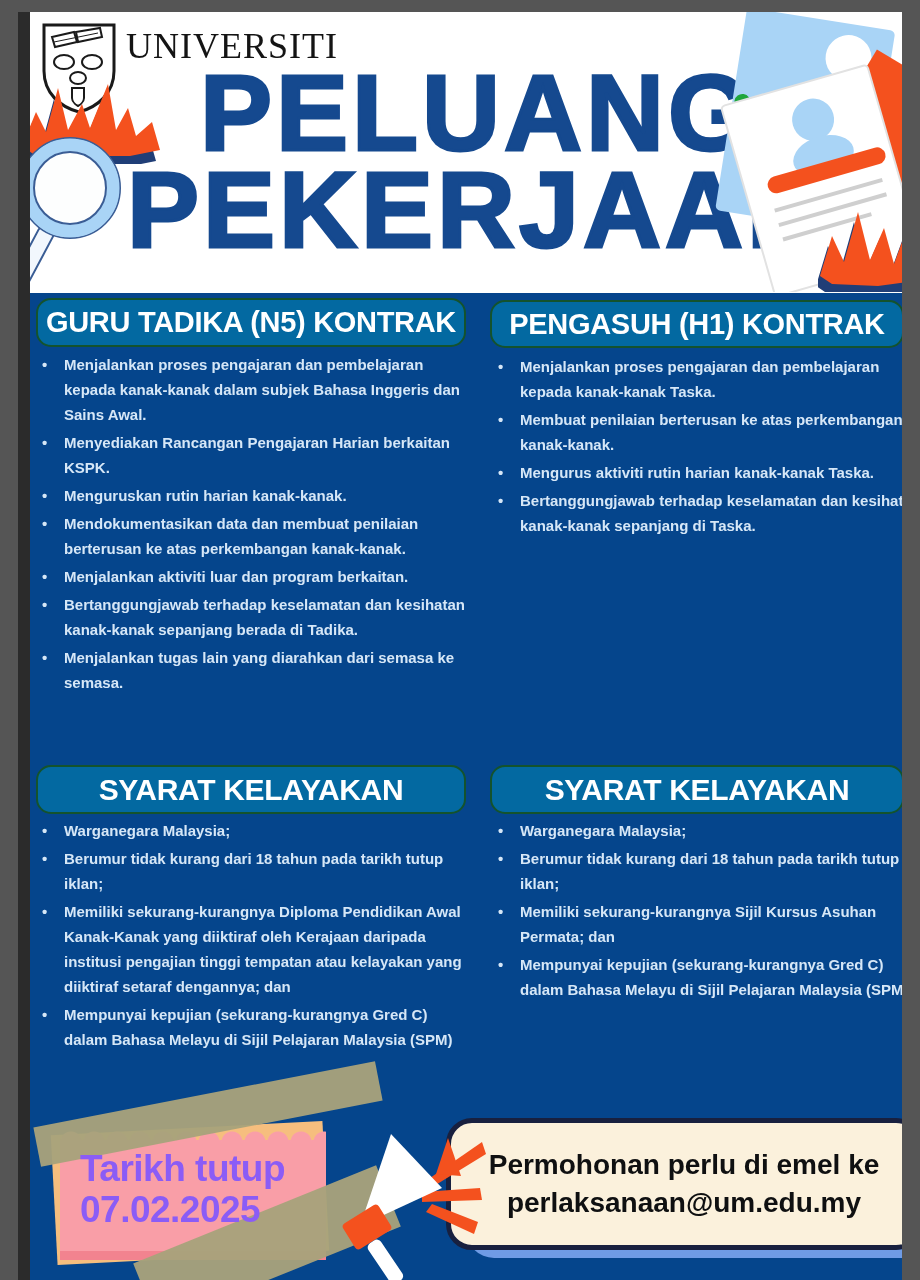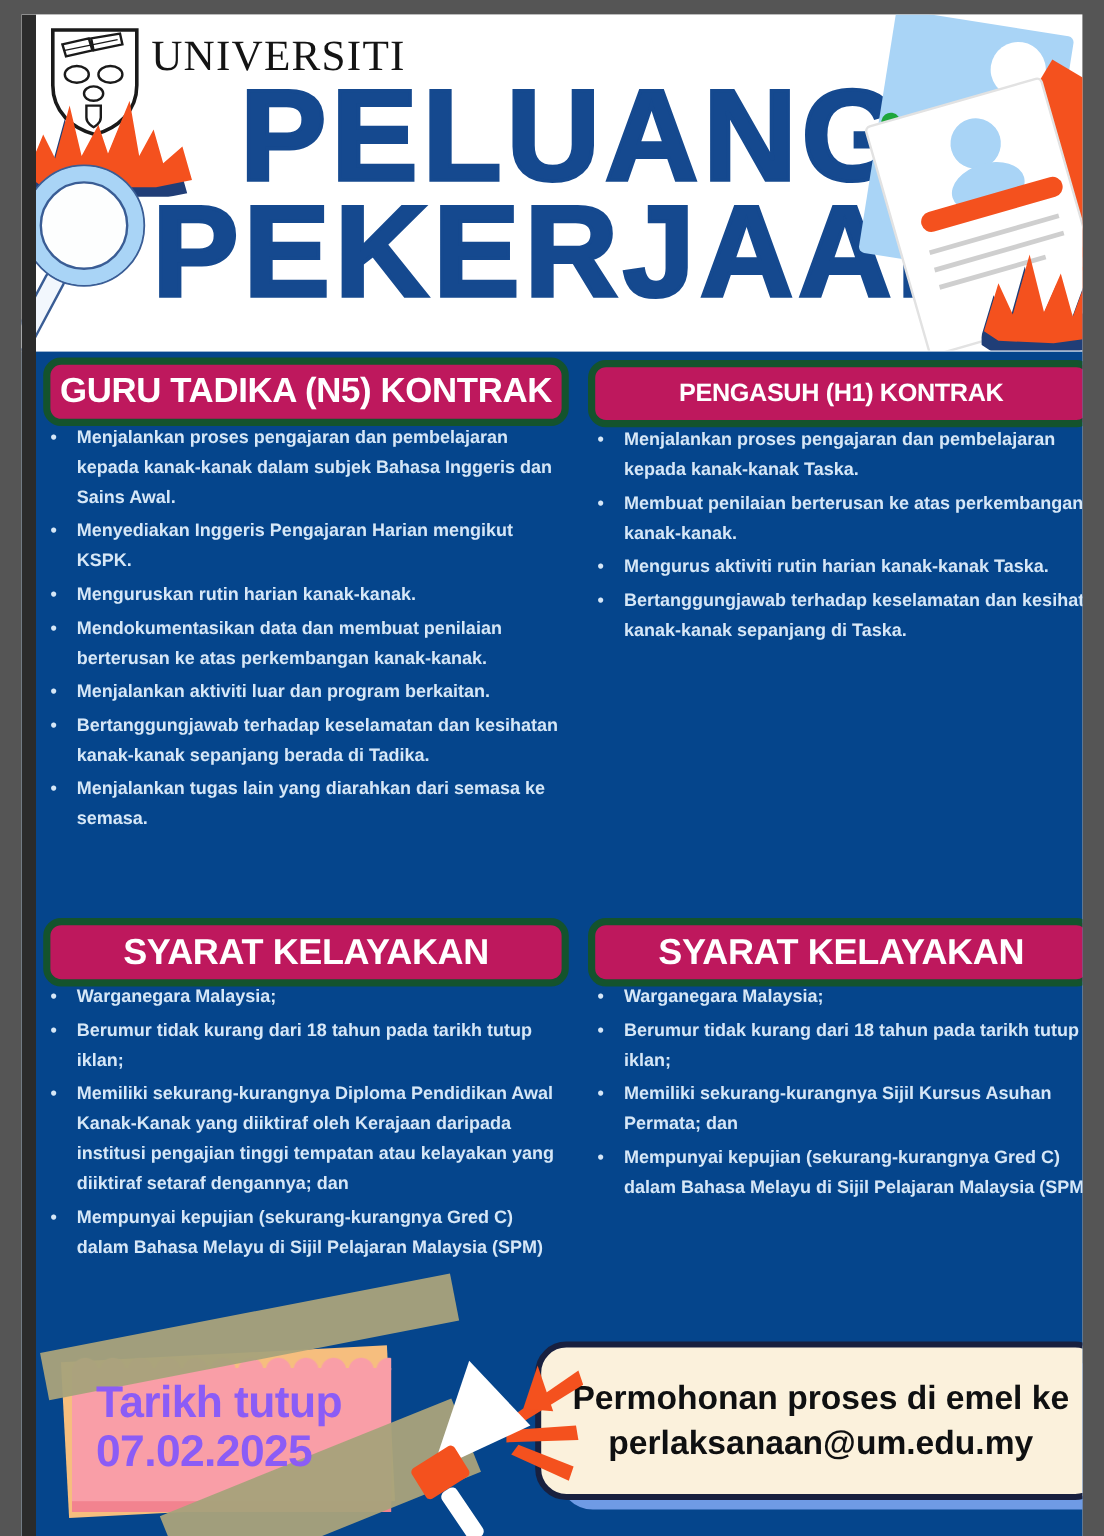--- a/index.html
+++ b/index.html
@@ -20,26 +20,26 @@
   .logo-wrap{position:absolute;left:22px;top:10px;display:flex;gap:8px;z-index:5;}
   .logo-name{font-family:"Liberation Serif", serif;color:#141414;font-size:36px;line-height:37px;letter-spacing:1px;padding-top:6px;}
   .big-title{
     position:absolute;left:40px;top:52px;width:840px;text-align:center;z-index:4;
     color:#15498F;font-weight:bold;font-size:108px;line-height:97px;letter-spacing:4px;
     -webkit-text-stroke:3px #15498F;
   }
 
   
   .pill{
-    position:absolute;background:#be185d;border:6px solid #14532d;border-radius:15px;
+    position:absolute;background:#0369a1;border:2px solid #14532d;border-radius:15px;
     color:#fff;font-weight:bold;text-align:left;z-index:3;
     display:flex;align-items:center;justify-content:center;letter-spacing:-0.3px;
   }
   .pill-l1{left:18px;top:286px;width:426px;height:45px;font-size:29px;}
-  .pill-r1{left:472px;top:288px;width:410px;height:44px;font-size:21px;}
+  .pill-r1{left:472px;top:288px;width:410px;height:44px;font-size:29px;}
   .pill-l2{left:18px;top:753px;width:426px;height:45px;font-size:30px;}
   .pill-r2{left:472px;top:753px;width:410px;height:45px;font-size:30px;}
 
   
   ul.blist{position:absolute;margin:0;padding:0;list-style:none;z-index:3;
     color:#D6E7F7;font-weight:bold;font-size:15px;line-height:25px;}
   ul.blist li{position:relative;padding-left:26px;margin-bottom:3px;}
   ul.blist li::before{content:"\2022";position:absolute;left:4px;top:0;}
   .list-l1{left:20px;top:340px;width:432px;}
   .list-r1{left:476px;top:342px;width:428px;}
@@ -157,21 +157,21 @@
       <polygon points="2,70 14,30 26,56 40,6 52,54 66,22 76,58 92,14 100,58 112,40 118,72 60,80 14,78" fill="#203e77" transform="translate(-4,6)"></polygon>
       <polygon points="2,66 14,26 26,52 40,2 52,50 66,18 76,54 92,10 100,54 112,36 118,68 60,76 14,74" fill="#F4511E"></polygon>
     </svg>
   </div>
 
   <div class="pill pill-l1">GURU TADIKA (N5) KONTRAK</div>
   <div class="pill pill-r1">PENGASUH (H1) KONTRAK</div>
 
   <ul class="blist list-l1">
       <li>Menjalankan proses pengajaran dan pembelajaran kepada kanak-kanak dalam subjek Bahasa Inggeris dan Sains Awal.</li>
-      <li>Menyediakan Inggeris Pengajaran Harian mengikut KSPK.</li>
+      <li>Menyediakan Rancangan Pengajaran Harian berkaitan KSPK.</li>
       <li>Menguruskan rutin harian kanak-kanak.</li>
       <li>Mendokumentasikan data dan membuat penilaian berterusan ke atas perkembangan kanak-kanak.</li>
       <li>Menjalankan aktiviti luar dan program berkaitan.</li>
       <li>Bertanggungjawab terhadap keselamatan dan kesihatan kanak-kanak sepanjang berada di Tadika.</li>
       <li>Menjalankan tugas lain yang diarahkan dari semasa ke semasa.</li>
     </ul>
   <ul class="blist list-r1">
       <li>Menjalankan proses pengajaran dan pembelajaran kepada kanak-kanak Taska.</li>
       <li>Membuat penilaian berterusan ke atas perkembangan kanak-kanak.</li>
       <li>Mengurus aktiviti rutin harian kanak-kanak Taska.</li>
@@ -215,20 +215,20 @@
   <div class="deco" style="left:398px;top:1128px;z-index:8;">
     <svg width="70" height="100" viewBox="0 0 70 100">
       <polygon points="66,2 70,14 18,46 14,38" fill="#F4511E"></polygon>
       <polygon points="64,48 66,60 6,62 6,52" fill="#F4511E"></polygon>
       <polygon points="62,82 58,94 10,72 16,64" fill="#F4511E"></polygon>
     </svg>
   </div>
 
   <div class="email-shadow"></div>
   <div class="email-box">
-    <div class="line">Permohonan proses di emel ke</div>
+    <div class="line">Permohonan perlu di emel ke</div>
     <div class="line">perlaksanaan@um.edu.my</div>
   </div>
 
   <div class="edge left"></div>
   <div class="edge right"></div>
 
 </div>
 
 </body></html>

